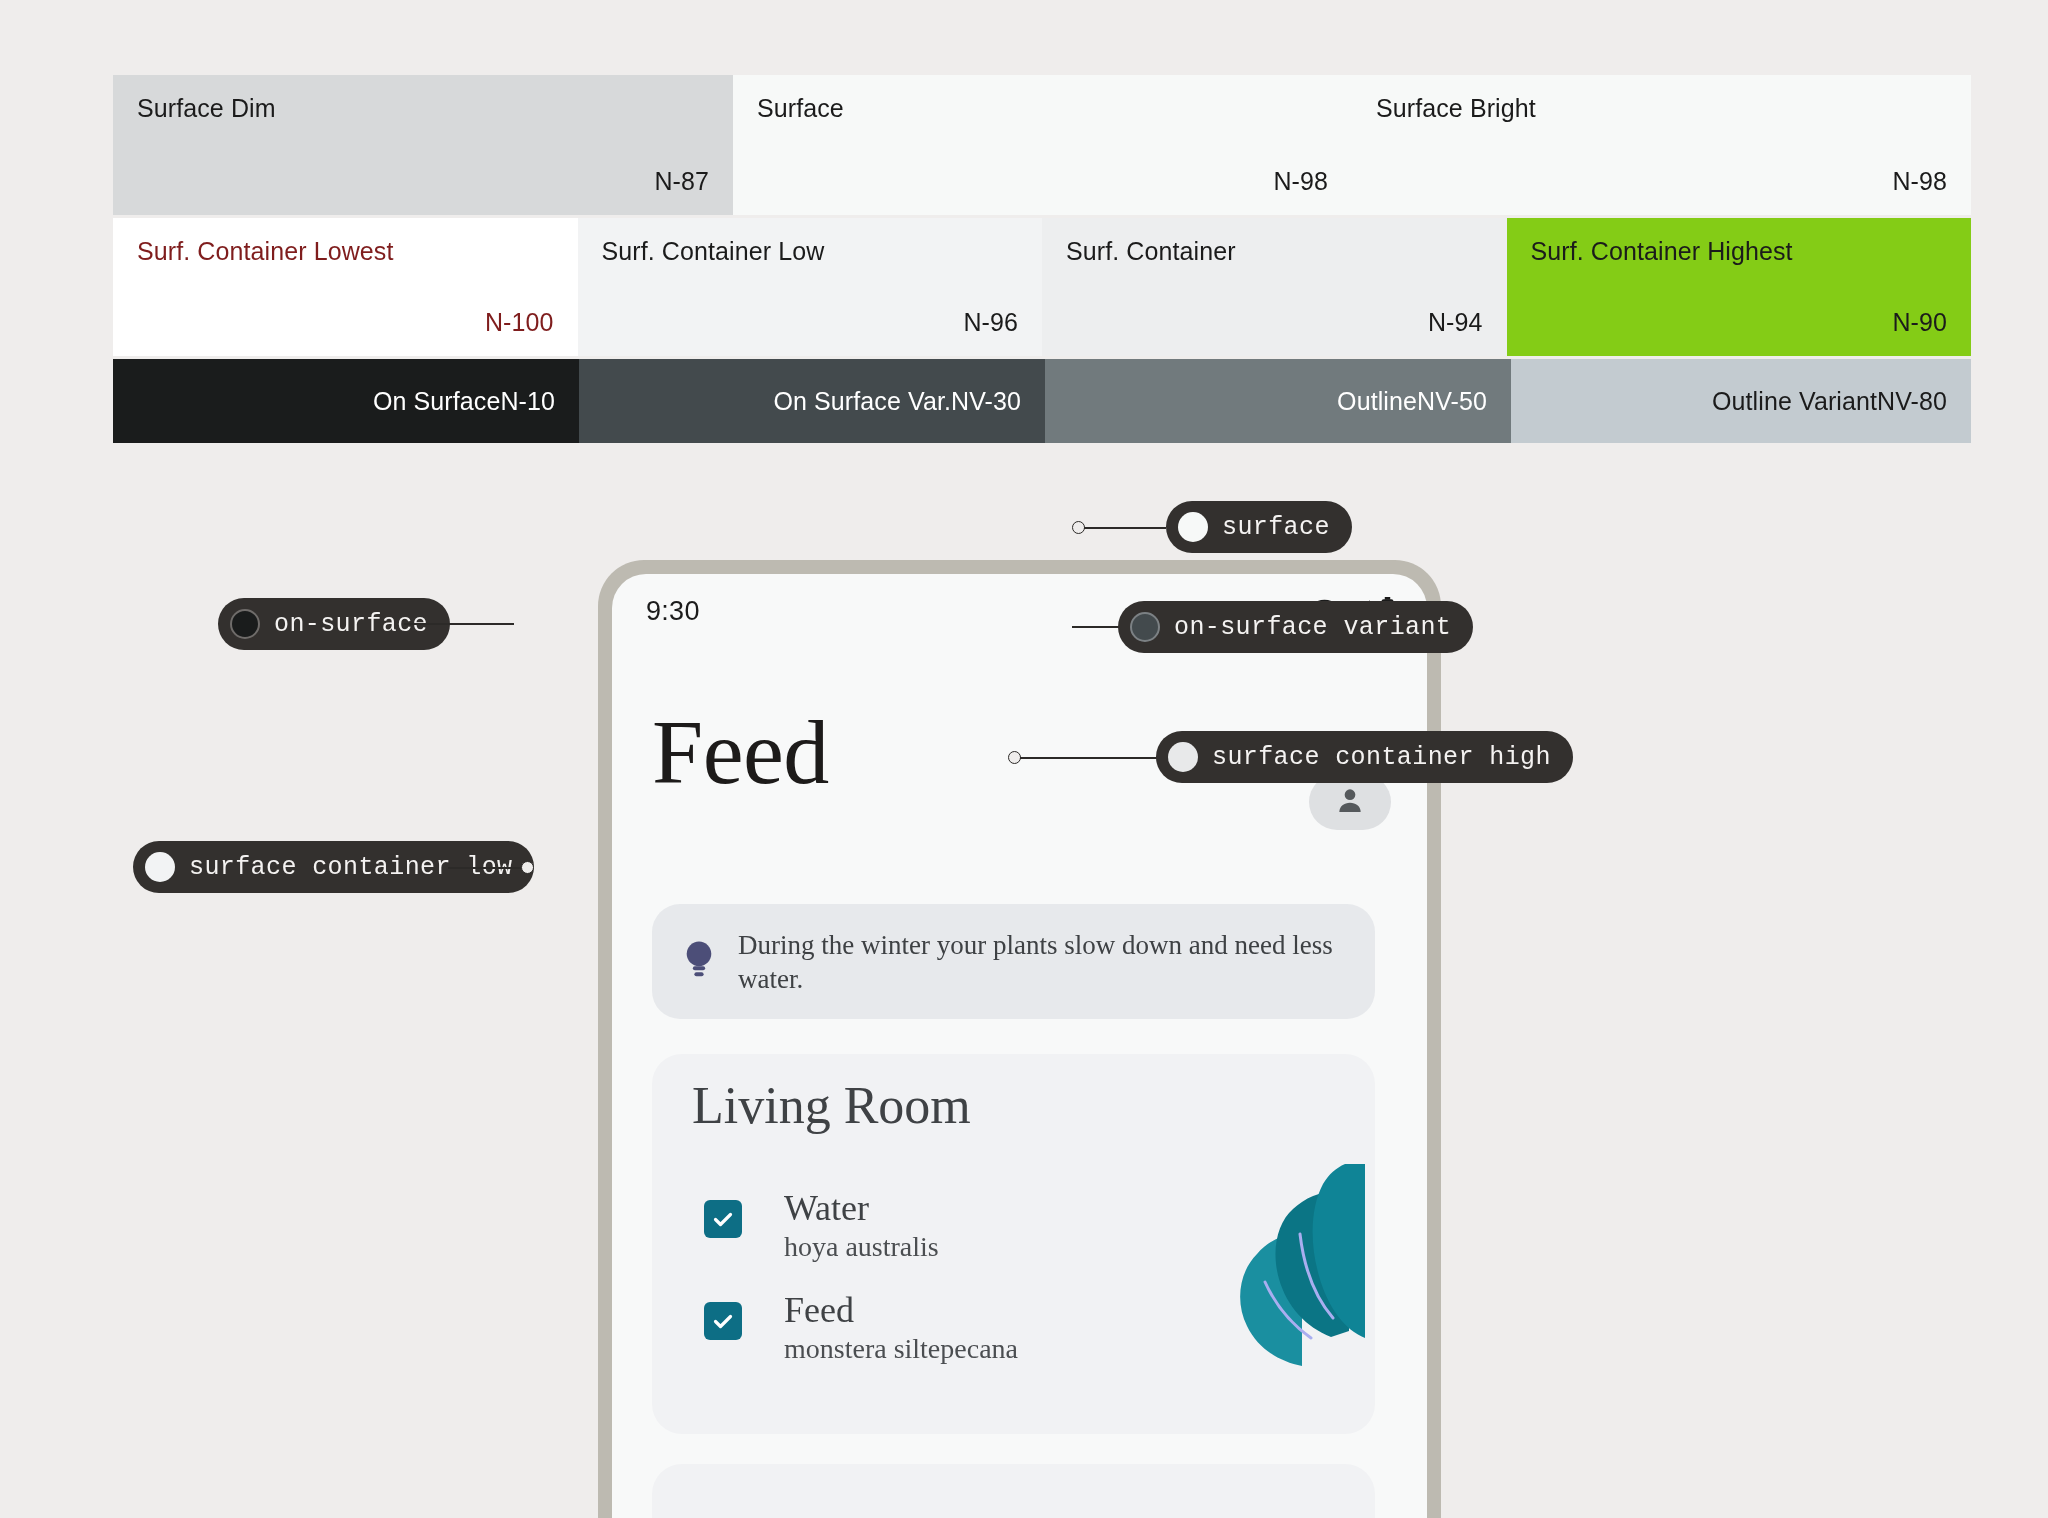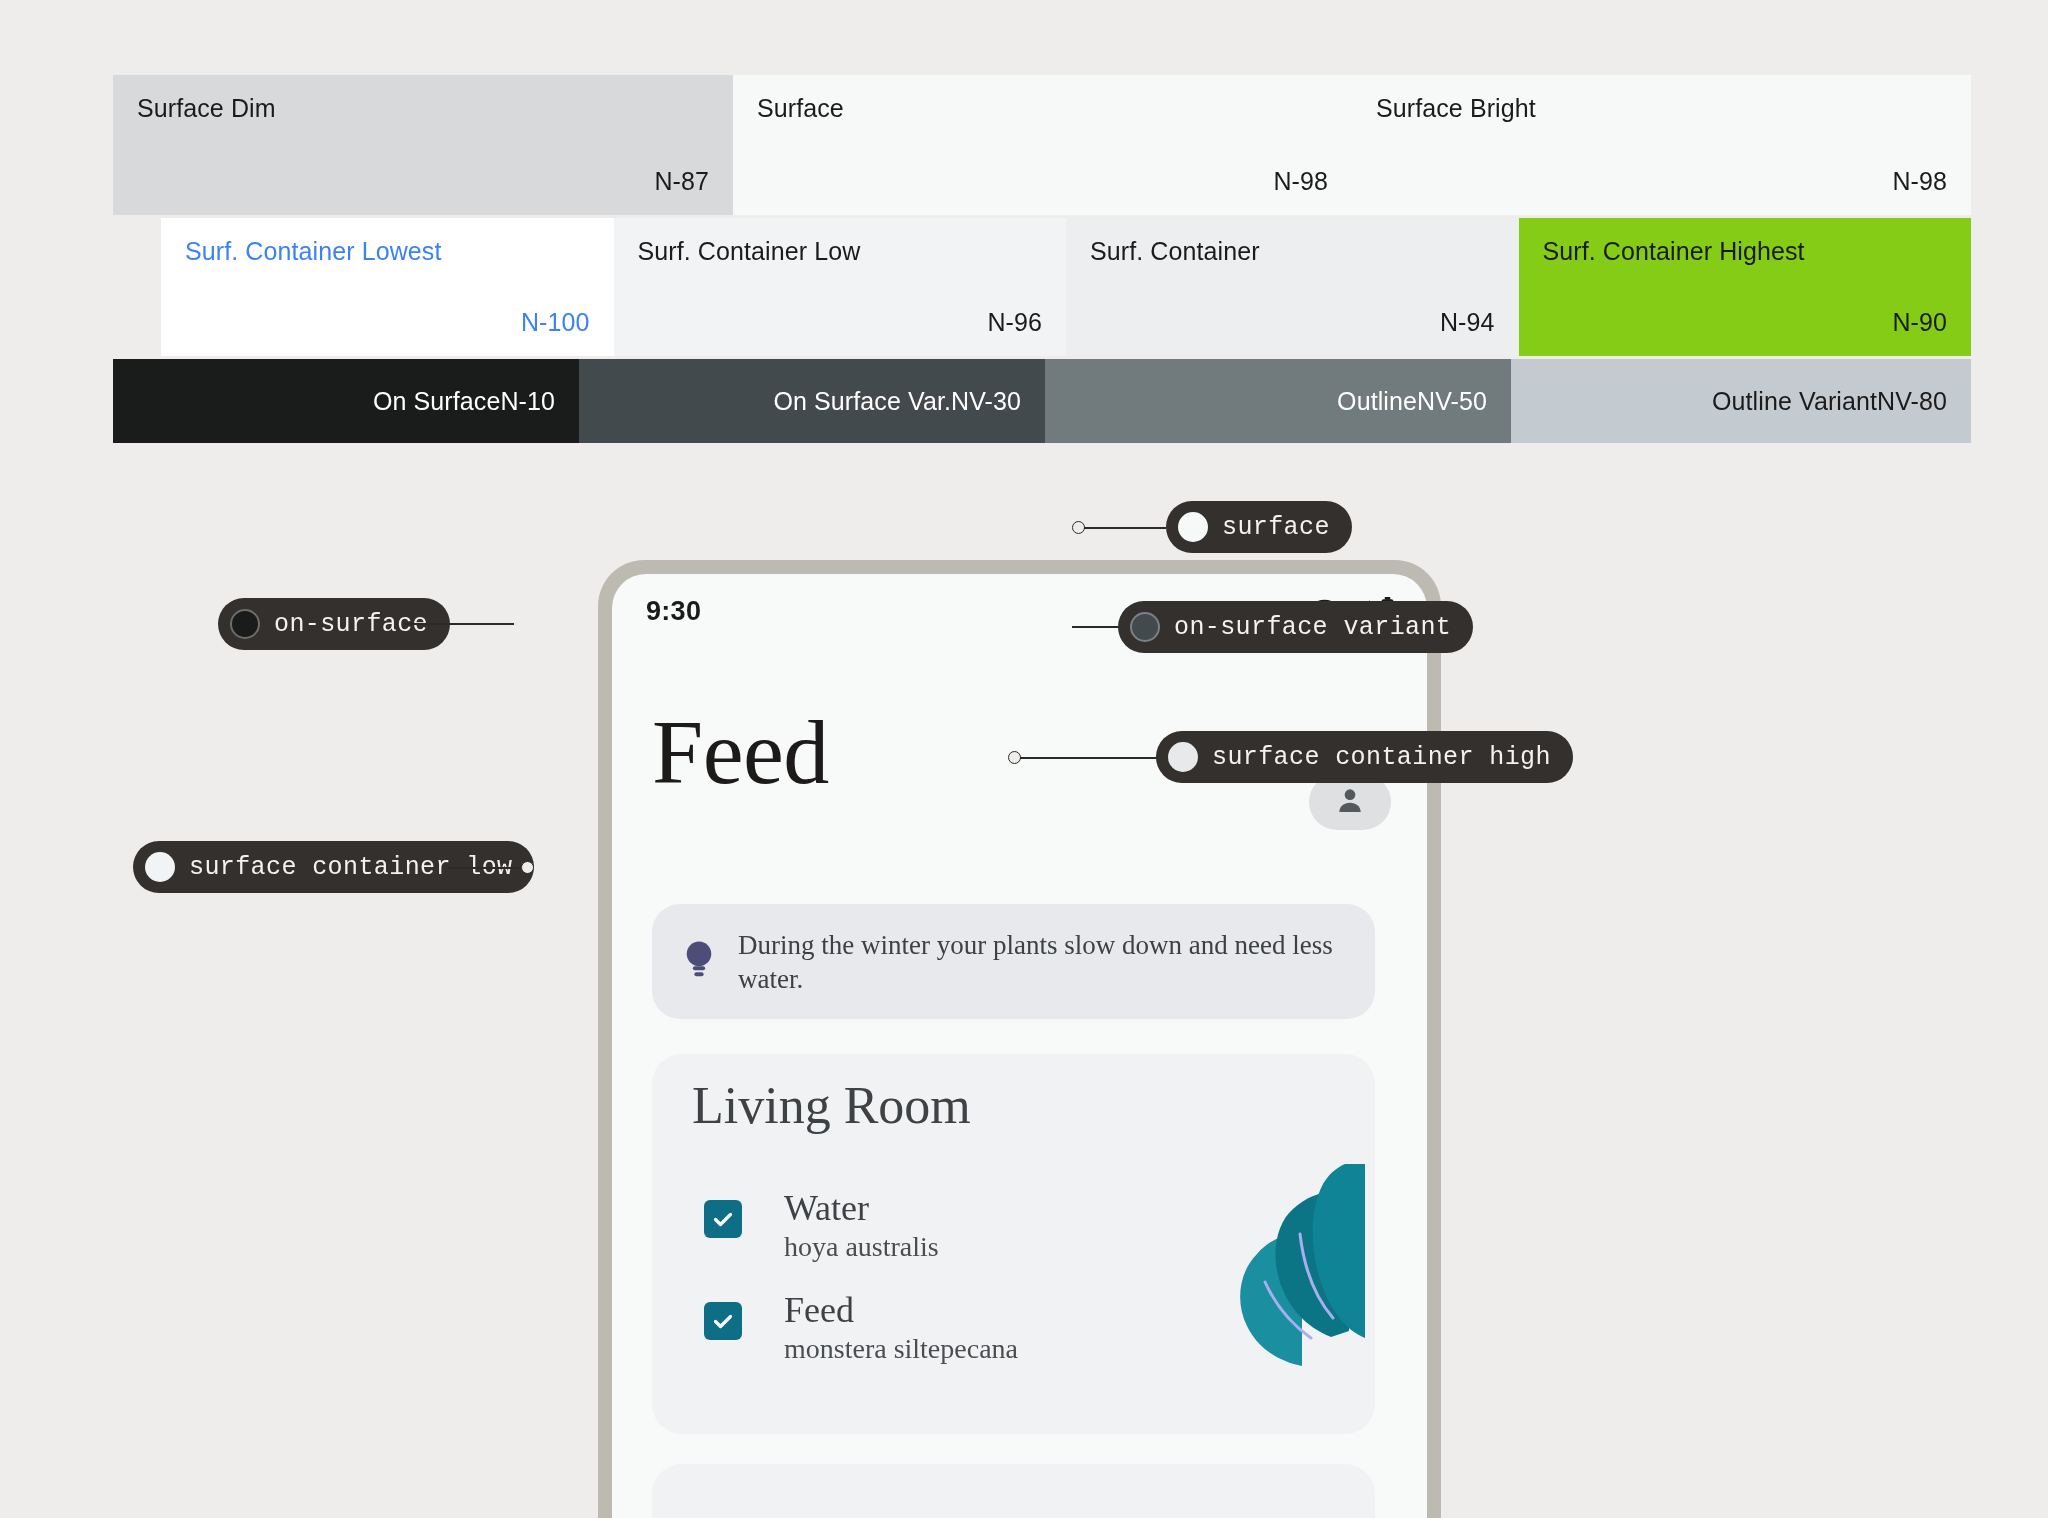--- a/index.html
+++ b/index.html
@@ -48,21 +48,21 @@
   #phone-screen{
     width:100%;height:100%;
     background:#f8f9f9;
     border-radius:34px 34px 0 0;
     position:relative;
     overflow:hidden;
   }
   #status-bar{
     position:absolute;top:0;left:0;right:0;height:74px;
     display:flex;align-items:center;justify-content:space-between;
-    padding:0 32px 0 34px;box-sizing:border-box;font-weight:bold;
+    padding:0 32px 0 34px;box-sizing:border-box;
   }
   #status-time{font-size:27px;color:#1b1b1b;letter-spacing:.3px;}
   #status-icons{display:flex;align-items:center;gap:9px;}
 
   #page-title{
     position:absolute;left:40px;top:130px;
     font-family:"Liberation Serif", serif;
     font-size:92px;line-height:96px;
     color:#1d1b1a;letter-spacing:-.5px;
   }
@@ -160,21 +160,21 @@
       <div class="sw-label">Surface</div>
       <div class="sw-value">N-98</div>
     </div>
     <div class="swatch" style="background: rgb(247, 249, 248); color: rgb(27, 27, 27); flex: 1 1 0px;">
       <div class="sw-label">Surface Bright</div>
       <div class="sw-value">N-98</div>
     </div>
   </div>
 
   <div class="swatch-row r2">
-    <div class="swatch" style="background: rgb(255, 255, 255); color: #3b82f6; flex: 1 1 0px; margin-left: 48px;">
+    <div class="swatch" style="background: rgb(255, 255, 255); color: #7f1d1d; flex: 1 1 0px;">
       <div class="sw-label">Surf. Container Lowest</div>
       <div class="sw-value">N-100</div>
     </div>
     <div class="swatch" style="background: rgb(242, 243, 244); color: rgb(27, 27, 27); flex: 1 1 0px;">
       <div class="sw-label">Surf. Container Low</div>
       <div class="sw-value">N-96</div>
     </div>
     <div class="swatch" style="background: rgb(237, 238, 239); color: rgb(27, 27, 27); flex: 1 1 0px;">
       <div class="sw-label">Surf. Container</div>
       <div class="sw-value">N-94</div>

